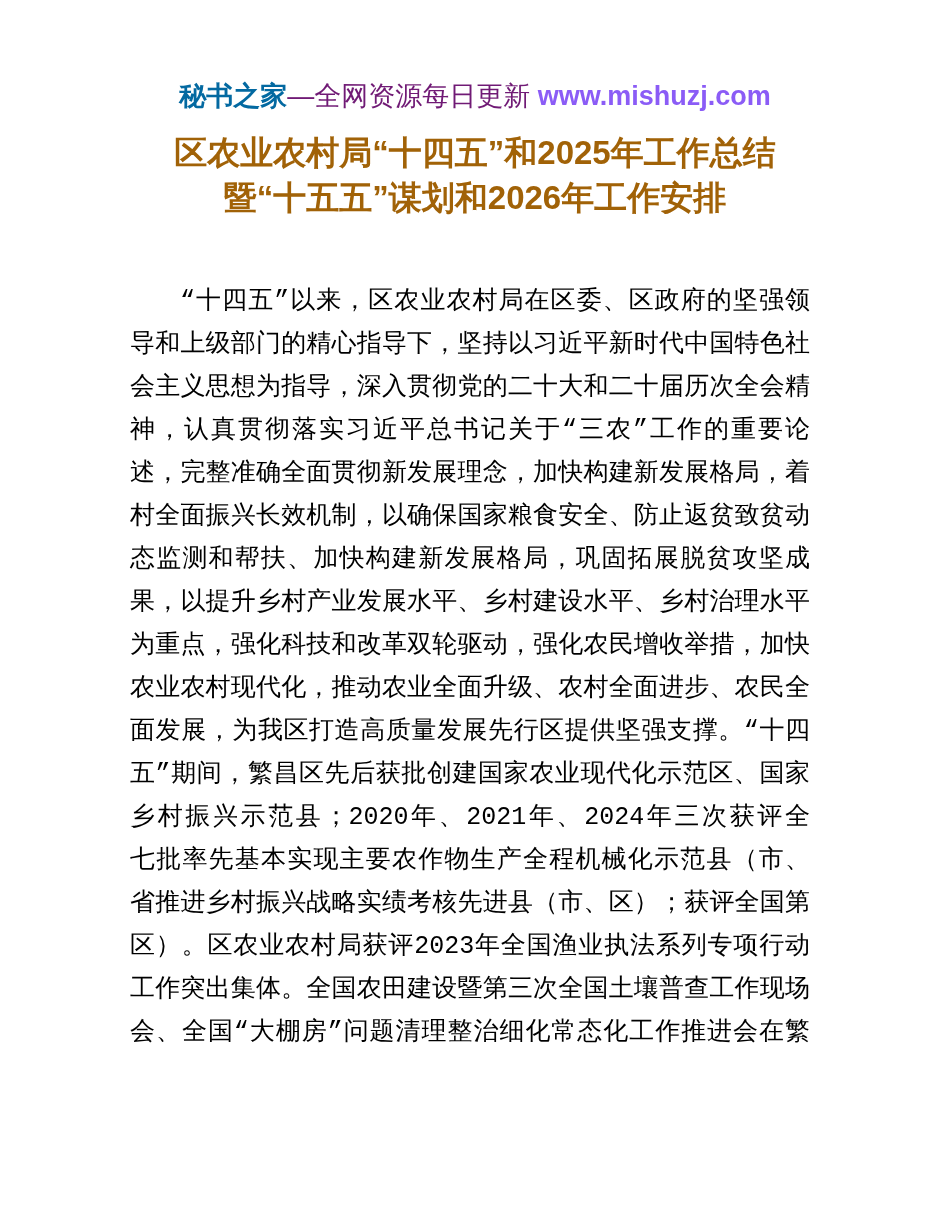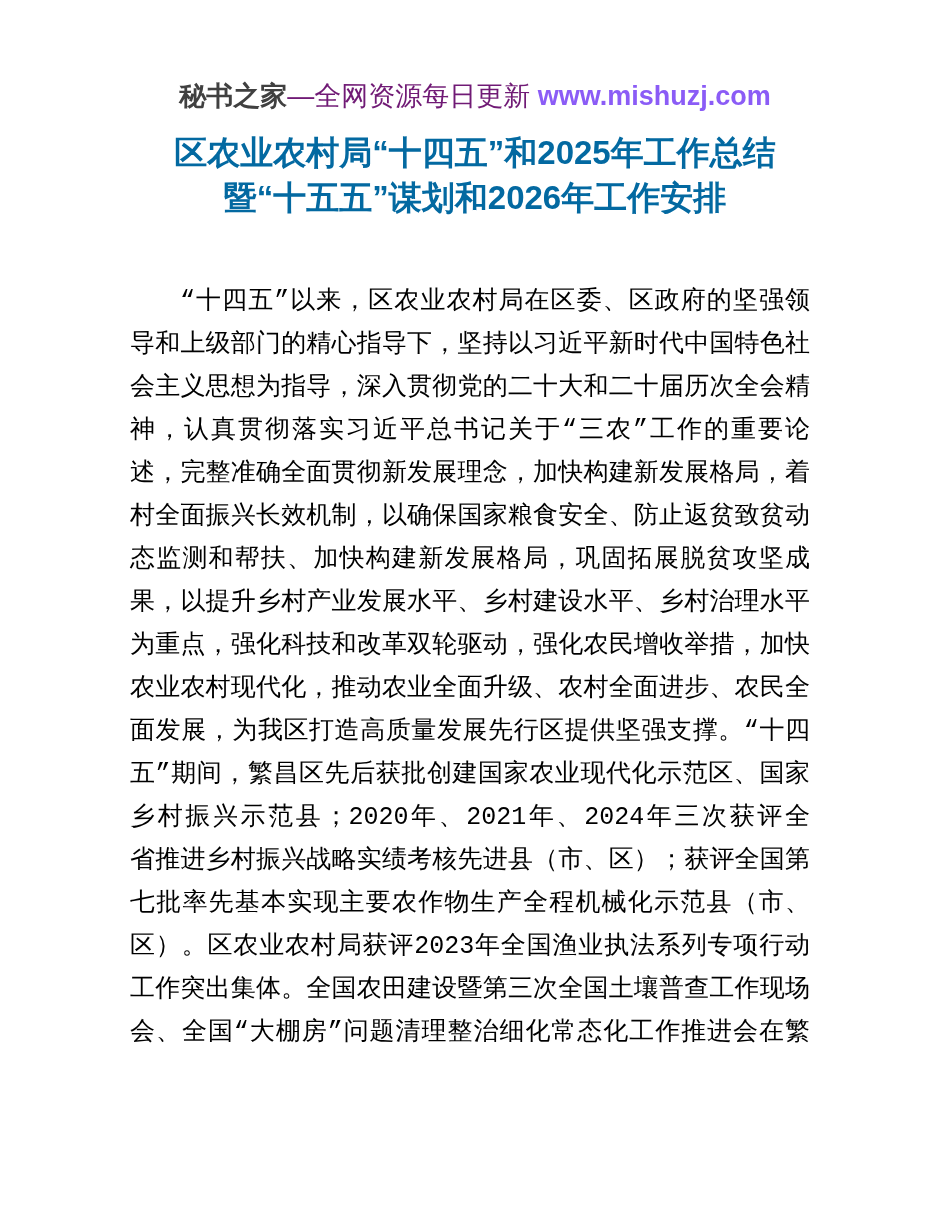--- a/index.html
+++ b/index.html
@@ -28,21 +28,21 @@
   }
   .site-header .url {
     text-decoration: none;
   }
   .doc-title {
     margin: 18px 80px 0 80px;
     text-align: center;
     font-size: 33px;
     line-height: 45px;
     font-weight: bold;
-    color: #0369a1;
+    color: #a16207;
   }
   .doc-title .title-line {
     display: block;
   }
   .content {
     margin: 60px 140px 0 130px;
     width: 680px;
     font-size: 25px;
     color: #000000;
   }
@@ -59,21 +59,21 @@
   .body-line.first {
     text-indent: 2em;
   }
 </style>
 </head>
 <body>
 
 <div class="page" style="background: rgb(255, 255, 255);">
 
   <div class="site-header">
-    <span class="brand" style="color: #404040;">秘书之家</span><span class="tagline" style="color: #701a75;">—全网资源每日更新 </span><a class="url" href="#" style="color: #8b5cf6; font-weight: bold;">www.mishuzj.com</a>
+    <span class="brand" style="color: #0369a1;">秘书之家</span><span class="tagline" style="color: #701a75;">—全网资源每日更新 </span><a class="url" href="#" style="color: #8b5cf6; font-weight: bold;">www.mishuzj.com</a>
   </div>
 
   <h1 class="doc-title">
     <span class="title-line">区农业农村局“十四五”和2025年工作总结</span>
     <span class="title-line">暨“十五五”谋划和2026年工作安排</span>
   </h1>
 
   <div class="content">
       <div class="body-line first">“十四五”以来，区农业农村局在区委、区政府的坚强领</div>
       <div class="body-line">导和上级部门的精心指导下，坚持以习近平新时代中国特色社</div>
@@ -81,20 +81,20 @@
       <div class="body-line">神，认真贯彻落实习近平总书记关于“三农”工作的重要论</div>
       <div class="body-line">述，完整准确全面贯彻新发展理念，加快构建新发展格局，着</div>
       <div class="body-line">村全面振兴长效机制，以确保国家粮食安全、防止返贫致贫动</div>
       <div class="body-line">态监测和帮扶、加快构建新发展格局，巩固拓展脱贫攻坚成</div>
       <div class="body-line">果，以提升乡村产业发展水平、乡村建设水平、乡村治理水平</div>
       <div class="body-line">为重点，强化科技和改革双轮驱动，强化农民增收举措，加快</div>
       <div class="body-line">农业农村现代化，推动农业全面升级、农村全面进步、农民全</div>
       <div class="body-line">面发展，为我区打造高质量发展先行区提供坚强支撑。“十四</div>
       <div class="body-line">五”期间，繁昌区先后获批创建国家农业现代化示范区、国家</div>
       <div class="body-line">乡村振兴示范县；2020年、2021年、2024年三次获评全</div>
+      <div class="body-line">七批率先基本实现主要农作物生产全程机械化示范县（市、</div>
       <div class="body-line">省推进乡村振兴战略实绩考核先进县（市、区）；获评全国第</div>
-      <div class="body-line">七批率先基本实现主要农作物生产全程机械化示范县（市、</div>
       <div class="body-line">区）。区农业农村局获评2023年全国渔业执法系列专项行动</div>
       <div class="body-line">工作突出集体。全国农田建设暨第三次全国土壤普查工作现场</div>
       <div class="body-line">会、全国“大棚房”问题清理整治细化常态化工作推进会在繁</div>
     </div>
 
 </div>
 
 </body></html>

